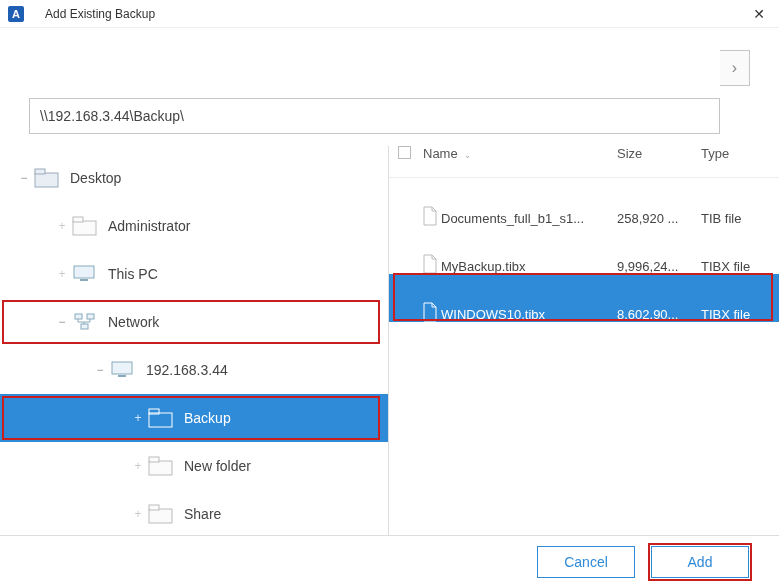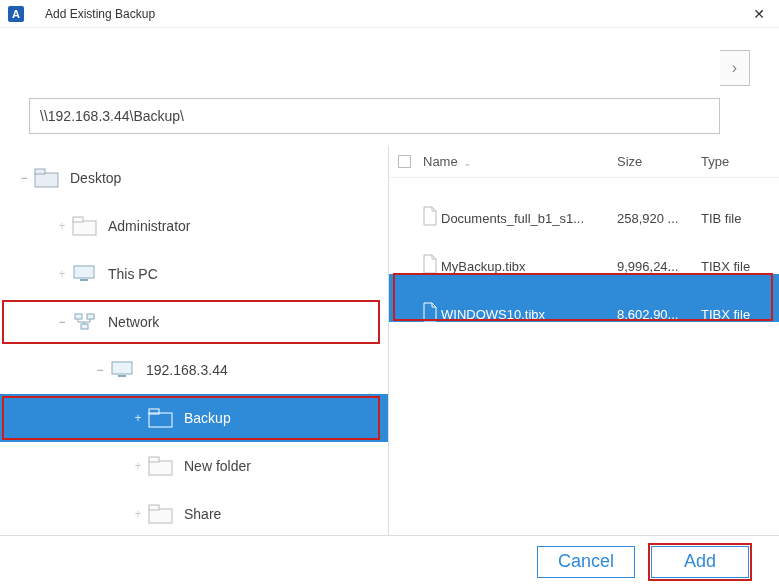--- a/index.html
+++ b/index.html
@@ -19,37 +19,37 @@
 .tree-panel { width: 388px; overflow: auto; position: relative; padding-top: 8px; }
 .tree-row { display: flex; align-items: center; height: 48px; font-size: 14px; color: #444; position: relative; }
 .tree-row.selected { background: #2f8ad8; color: #fff; }
 .tree-row.selected .folder-icon rect, .tree-row.selected .folder-icon path { stroke: #fff; }
 .expander { width: 12px; text-align: center; color: #999; font-size: 12px; margin-right: 4px; }
 .node-icon { width: 26px; height: 22px; margin-right: 10px; display: flex; align-items: center; justify-content: center; }
 .indent { display: inline-block; }
 .red-box { position: absolute; border: 2px solid #c81e1e; pointer-events: none; }
 
 .file-panel { flex: 1; border-left: 1px solid #ddd; display: flex; flex-direction: column; position: relative; }
-.file-header { display: flex; height: 32px; align-items: center; border-bottom: 1px solid #eee; font-size: 13px; color: #555; }
+.file-header { display: flex; height: 32px; align-items: flex-start; border-bottom: 1px solid #eee; font-size: 13px; color: #555; }
 .fh-check { width: 30px; display: flex; justify-content: center; }
 .fh-name { flex: 1; padding-left: 4px; }
 .fh-size { width: 84px; }
 .fh-type { width: 78px; }
 .sort-arrow { font-size: 9px; color: #aaa; margin-left: 6px; }
 
 .file-row { display: flex; align-items: flex-end; height: 48px; font-size: 13px; color: #444; }
 .file-row.selected { background: #2f8ad8; color: #fff; }
 .fc-check { width: 30px; }
 .fc-icon { width: 22px; display: flex; justify-content: center; }
 .fc-name { flex: 1; white-space: nowrap; overflow: hidden; text-overflow: ellipsis; padding-right: 6px; }
 .fc-size { width: 84px; white-space: nowrap; overflow: hidden; text-overflow: ellipsis; }
 .fc-type { width: 78px; }
 
 .footer { position: absolute; bottom: 0; left: 0; right: 0; height: 52px; border-top: 1px solid #ddd; display: flex; align-items: center; justify-content: flex-end; padding-right: 30px; gap: 16px; background: #fff; }
-.btn { min-width: 98px; height: 32px; border: 1px solid #2f8ad8; background: #fff; color: #2f8ad8; font-size: 18px; display: flex; align-items: center; justify-content: center; cursor: pointer; }
+.btn { min-width: 98px; height: 32px; border: 1px solid #2f8ad8; background: #fff; color: #2f8ad8; font-size: 14px; display: flex; align-items: center; justify-content: center; cursor: pointer; }
 .btn.primary-frame { outline: 2px solid #c81e1e; outline-offset: 1px; }
 
 .hscroll { height: 14px; background: #f3f3f3; border-top: 1px solid #e5e5e5; margin-top: auto; position: relative; }
 .hscroll-thumb { position: absolute; left: 12px; top: 2px; height: 10px; width: 70%; background: #d8d8d8; border-radius: 2px; }
 
 .checkbox-empty { width: 13px; height: 13px; border: 1px solid #bbb; background: #fff; display: inline-block; }
 
 svg { display: block; }
 </style>
 </head>

